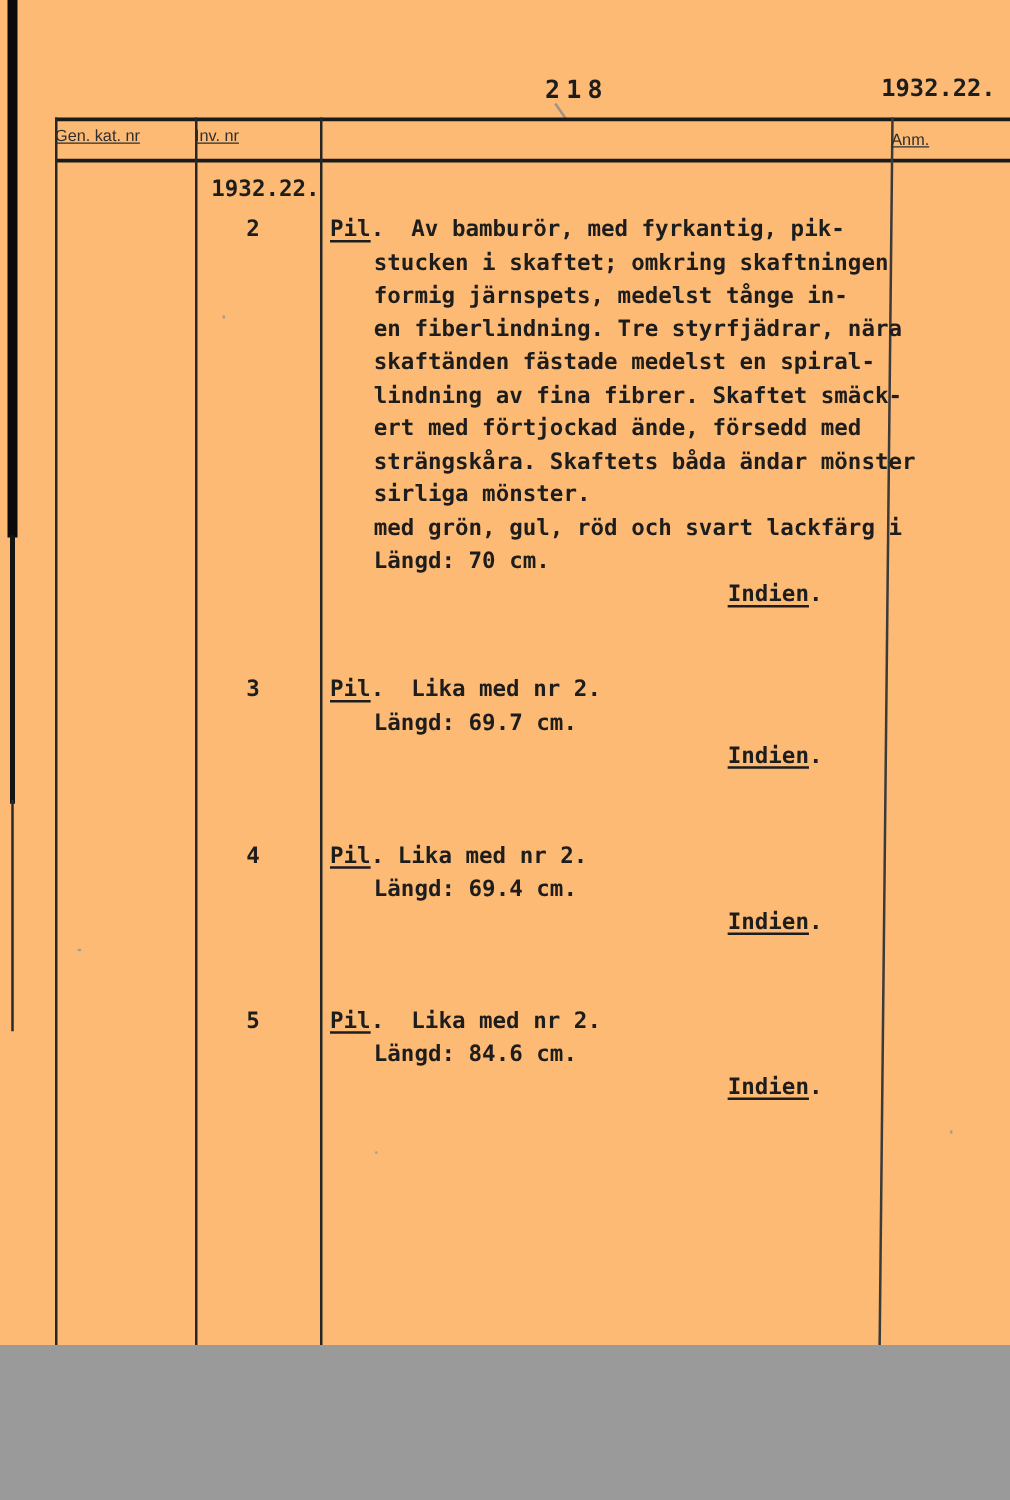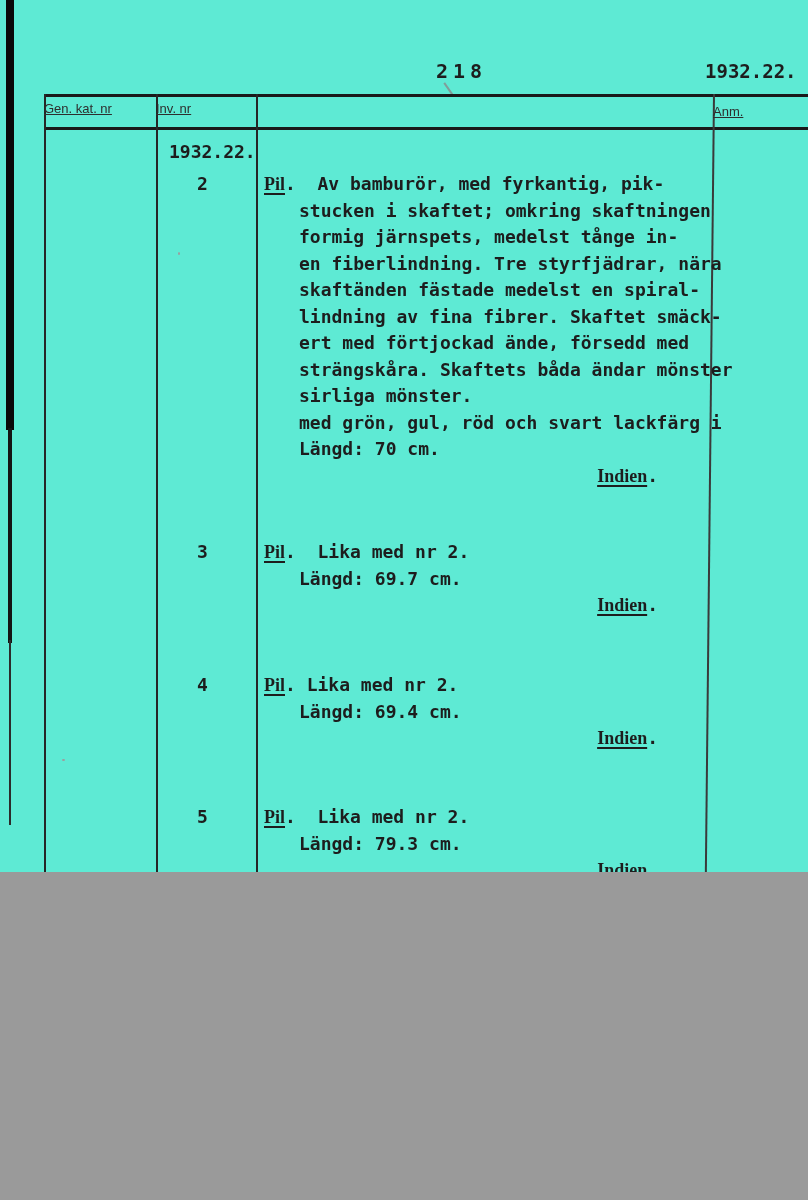--- a/index.html
+++ b/index.html
@@ -1,23 +1,23 @@
 <!DOCTYPE html>
 <html><head>
 <meta charset="utf-8">
 <style>
   html,body{margin:0;padding:0;background:#9a9a9a;}
-  .page{position:relative;width:808px;height:872px;background:#5eead4;overflow:hidden;
+  .page{position:relative;width:808px;height:1076px;background:#fdba74;overflow:hidden;
         font-family:"DejaVu Sans Mono",monospace;}
   
   .tw{font-family:"DejaVu Sans Mono",monospace;font-weight:bold;color:#1d1d1d;}
   .tline{white-space:pre;line-height:26.5px;font-size:18px;}
   .cont{padding-left:35px;}
   .origin{text-align:right;padding-right:52px;}
-  .u{text-decoration:underline;text-decoration-thickness:2px;text-underline-offset:3px;font-family:Liberation Serif, serif;}
+  .u{text-decoration:underline;text-decoration-thickness:2px;text-underline-offset:3px;}
   .entry{position:absolute;left:0;width:808px;}
   .inv{position:absolute;left:197px;top:0;}
   .desc{position:absolute;left:264px;top:0;width:446px;}
   
   .colhead{position:absolute;font-family:"Liberation Sans",sans-serif;font-size:13px;
            color:#2e2e2e;text-align:left;text-decoration:underline;}
   .hline{position:absolute;background:#1a1a1a;height:3px;}
   .vline{position:absolute;background:#262626;width:2px;}
   .scanbar{position:absolute;background:#0a0a0a;}
   .pgnum{position:absolute;left:436px;top:59px;font-size:20px;letter-spacing:5px;}
@@ -97,21 +97,21 @@
         </div>
       <div class="tline origin"><span class="u">Indien</span><span>.</span></div>
     </div>
   </div>
 
   <div class="entry" style="top:804px;">
     <div class="inv tw tline">5</div>
     <div class="desc tw">
       <div class="tline"><span class="u">Pil</span><span>.  </span><span>Lika med nr 2.</span></div>
       <div>
-          <div class="tline cont">Längd: 79.3 cm.</div>
+          <div class="tline cont">Längd: 84.6 cm.</div>
         </div>
       <div class="tline origin"><span class="u">Indien</span><span>.</span></div>
     </div>
   </div>
 
   <div class="credit">CARL SVANBERG AB, VÄXJÖ</div>
   <div class="ccode">8967 2 70</div>
 
   <div class="sp" style="left:178px;top:252px;width:2px;height:3px;"></div>
   <div class="sp" style="left:300px;top:921px;width:2px;height:2px;"></div>

